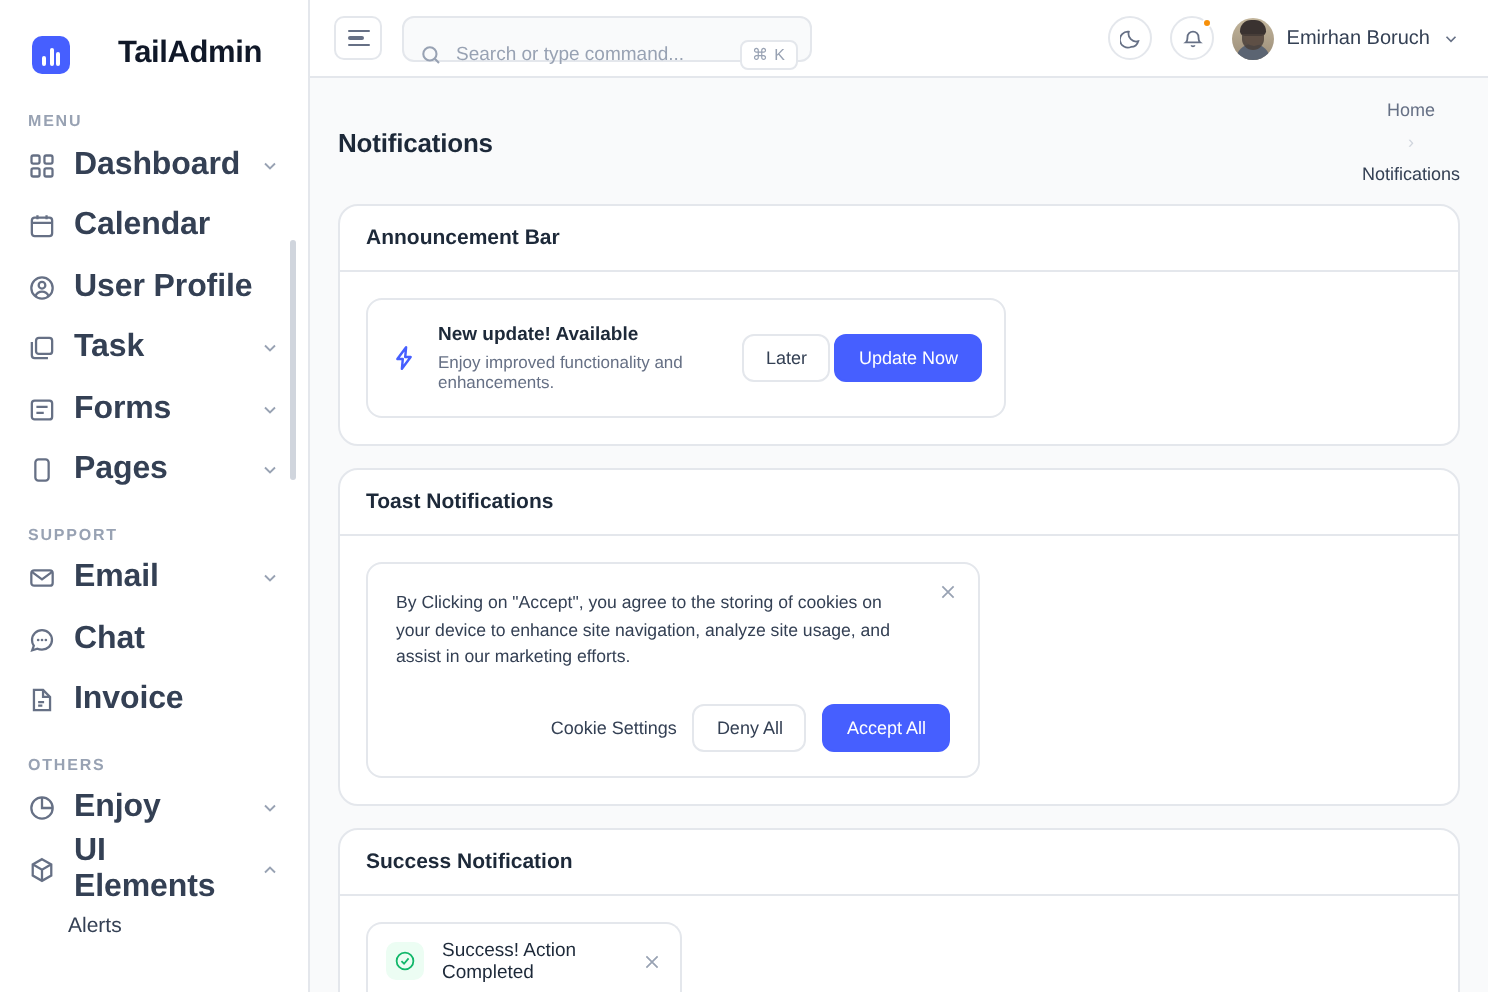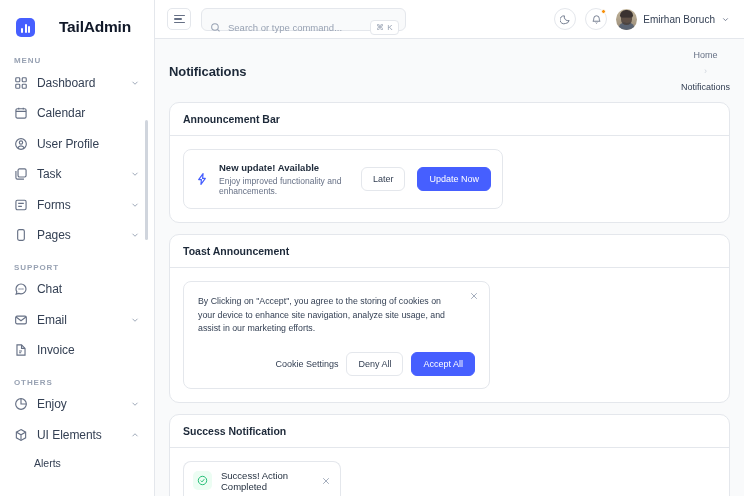--- a/index.html
+++ b/index.html
@@ -38,21 +38,21 @@
     padding: 0 0 0 14px; margin: 16px 0 6px 0; text-transform: uppercase;
   }
   .nav-item {
     display: flex; align-items: center; gap: 9px;
     height: 23px; margin: 0 8px 0 8px; padding: 0 6px 0 6px;
     border-radius: 6px; cursor: pointer; position: relative;
   }
   .nav-item + .nav-item { margin-top: 7.5px; }
   .nav-item .ico { width: 14px; height: 14px; flex: 0 0 14px; display: block; color: #667085; }
   .nav-item .ico svg { display: block; width: 14px; height: 14px; }
-  .nav-label { font-size: 12px; color: #344054; font-weight: 400; letter-spacing: -0.05px; flex: 1; }
+  .nav-label { font-size: 16px; color: #344054; font-weight: 700; letter-spacing: -0.05px; flex: 1; }
   .chev { width: 10px; height: 10px; color: #98a2b3; margin-left: auto; }
   .chev svg { display: block; width: 10px; height: 10px; }
   .sub-item {
     font-size: 10.5px; color: #344054; padding-left: 34px;
     height: 15px; display: flex; align-items: center; cursor: pointer;
   }
   .sub-list .sub-item { margin-top: 8px; }
   .sub-list { margin-top: 9px; }
 
   .sb-track {
@@ -145,21 +145,21 @@
   .zap svg { display: block; width: 14px; height: 14px; }
   .ann-text { flex: 1; }
   .ann-title { font-size: 9.5px; font-weight: 700; color: #1d2939; margin-bottom: 3px; }
   .ann-sub { font-size: 8.5px; color: #667085; }
   .btn {
     font-size: 9px; border-radius: 6px; padding: 6px 11px; cursor: pointer;
     border: 1px solid #e4e7ec; background: #fff; color: #344054;
     font-family: "Liberation Sans", sans-serif; white-space: nowrap;
   }
   .btn-primary { background: #465fff; border-color: #465fff; color: #fff; font-weight: 500; }
-  .ann-actions { display: flex; gap: 12px; align-items: center; }
+  .ann-actions { display: flex; gap: 2px; align-items: center; }
 
   
   .cookie {
     border: 1px solid #e4e7ec; border-radius: 8px; padding: 13px 14px 12px 14px;
     width: 307px; position: relative;
   }
   .cookie-text { font-size: 8.8px; line-height: 1.55; color: #344054; width: 255px; }
   .cookie-close {
     position: absolute; top: 9px; right: 10px; width: 10px; height: 10px;
     color: #98a2b3; cursor: pointer;
@@ -284,40 +284,40 @@
               <path d="M4 6l4 4 4-4"></path>
             </svg>
           </span>
       </div>
 
       <div class="sec-label">SUPPORT</div>
 
       <div class="nav-item">
         <span class="ico">
             <svg viewBox="0 0 16 16" fill="none" stroke="currentColor" stroke-width="1.3">
+              <rect x="1.9" y="3.6" width="12.2" height="8.8" rx="1.6"></rect>
+              <path d="M2.4 4.6L8 8.8l5.6-4.2"></path>
+            </svg>
+          </span>
+        <span class="nav-label">Email</span>
+        <span class="chev">
+            <svg viewBox="0 0 16 16" fill="none" stroke="currentColor" stroke-width="1.5">
+              <path d="M4 6l4 4 4-4"></path>
+            </svg>
+          </span>
+      </div>
+
+      <div class="nav-item">
+        <span class="ico">
+            <svg viewBox="0 0 16 16" fill="none" stroke="currentColor" stroke-width="1.3">
               <path d="M8 2.3a5.7 5.7 0 015.7 5.7c0 3.1-2.6 5.5-5.7 5.5-1 0-1.8-.1-2.6-.5l-3 .9.9-2.6A5.4 5.4 0 012.3 8 5.7 5.7 0 018 2.3z"></path>
               <path d="M5.8 8h.01M8 8h.01M10.2 8h.01" stroke-width="1.5" stroke-linecap="round"></path>
             </svg>
           </span>
         <span class="nav-label">Chat</span>
-      </div>
-
-      <div class="nav-item">
-        <span class="ico">
-            <svg viewBox="0 0 16 16" fill="none" stroke="currentColor" stroke-width="1.3">
-              <rect x="1.9" y="3.6" width="12.2" height="8.8" rx="1.6"></rect>
-              <path d="M2.4 4.6L8 8.8l5.6-4.2"></path>
-            </svg>
-          </span>
-        <span class="nav-label">Email</span>
-        <span class="chev">
-            <svg viewBox="0 0 16 16" fill="none" stroke="currentColor" stroke-width="1.5">
-              <path d="M4 6l4 4 4-4"></path>
-            </svg>
-          </span>
       </div>
 
       <div class="nav-item">
         <span class="ico">
             <svg viewBox="0 0 16 16" fill="none" stroke="currentColor" stroke-width="1.3">
               <path d="M3.4 2.2h5.2l4 4v7.6H3.4z"></path>
               <path d="M8.6 2.2v4h4"></path>
               <path d="M5.8 9.2h3.4M5.8 11.2h2.4"></path>
             </svg>
           </span>
@@ -445,21 +445,21 @@
             <div class="ann-actions">
               <button class="btn">Later</button>
               <button class="btn btn-primary">Update Now</button>
             </div>
           </div>
         </div>
       </section>
 
       <section class="card">
         <div class="card-head">
-          <div class="card-title">Toast Announcement</div>
+          <div class="card-title">Toast Notifications</div>
         </div>
         <div class="card-body">
           <div class="cookie">
             <span class="cookie-close">
                 <svg viewBox="0 0 16 16" fill="none" stroke="currentColor" stroke-width="1.4">
                   <path d="M3.5 3.5l9 9M12.5 3.5l-9 9"></path>
                 </svg>
               </span>
             <div class="cookie-text">By Clicking on "Accept", you agree to the storing of cookies on your device to enhance site navigation, analyze site usage, and assist in our marketing efforts.</div>
             <div class="cookie-actions">

